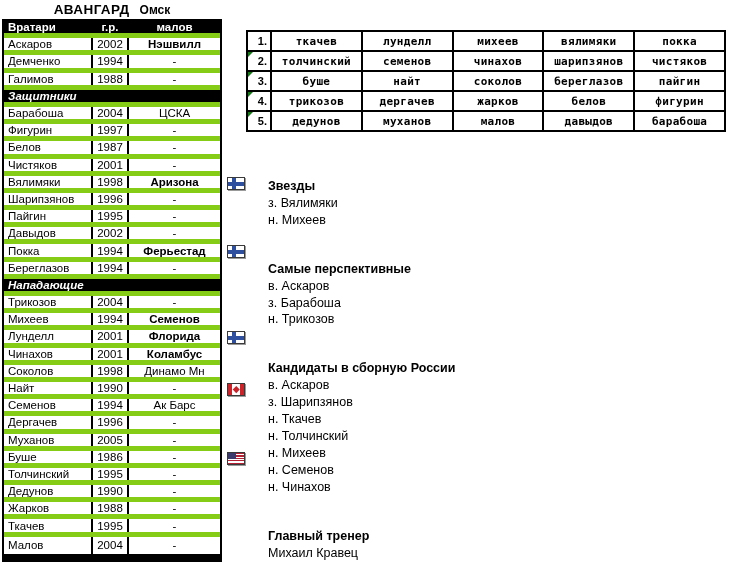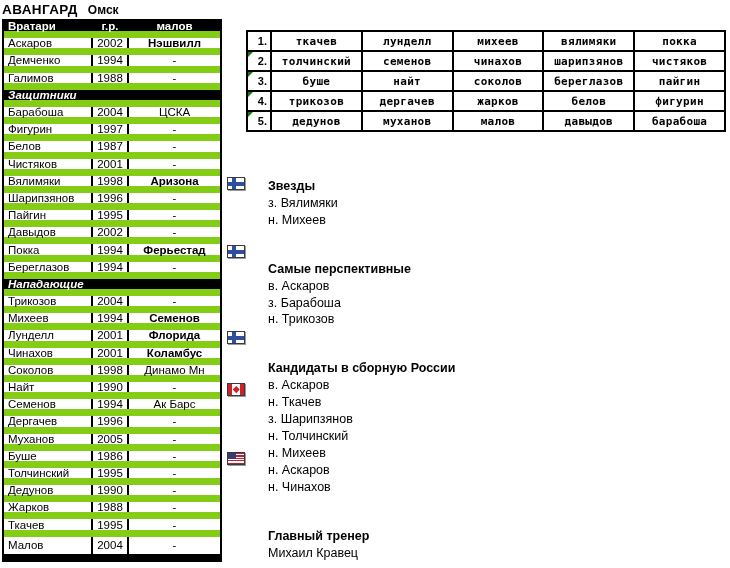--- a/index.html
+++ b/index.html
@@ -1,29 +1,29 @@
 <!DOCTYPE html>
 <html><head>
 <meta charset="utf-8">
 <style>
   html,body{margin:0;padding:0;background:#fff;}
   .stage{position:relative;width:730px;height:568px;background:#ffffff;overflow:hidden;
          font-family:"Liberation Sans",sans-serif;color:#000;}
 
   
   .title-row{position:absolute;left:2px;top:1px;width:220px;height:17px;
-             display:flex;align-items:center;gap:10px;}
+             display:flex;justify-content:center;align-items:center;gap:10px;}
   .title-team{font-size:13.5px;font-weight:bold;letter-spacing:.4px;}
   .title-city{font-size:12px;font-weight:bold;}
 
   
   .roster{position:absolute;left:2px;top:19px;width:220px;border:2px solid #000;
           box-sizing:border-box;background:#fff;}
   .r-row{position:relative;display:flex;align-items:center;height:17.2px;
-         border-bottom:7px solid #84cc16;box-sizing:border-box;font-size:11.5px;}
+         border-bottom:5px solid #84cc16;box-sizing:border-box;font-size:11.5px;}
   .r-row:last-of-type{border-bottom:none;}
   .c{box-sizing:border-box;height:100%;display:flex;align-items:center;}
   .c-name{width:89px;padding-left:4px;border-right:2px solid #000;}
   .c-year{width:36px;justify-content:center;border-right:2px solid #000;}
   .c-club{flex:1;justify-content:center;}
   .bold{font-weight:bold;}
   .row-header,.row-section{background:#000;color:#fff;font-weight:bold;}
   .row-header .c-name,.row-header .c-year,
   .row-section .c-name{border-right-color:#000;}
   .row-section .c-name{width:100%;border-right:none;font-style:italic;}
@@ -317,25 +317,25 @@
     <div class="note-block">
       <div class="note-title">Самые перспективные</div>
       <div class="note-item">в. Аскаров</div>
       <div class="note-item">з. Барабоша</div>
       <div class="note-item">н. Трикозов</div>
     </div>
 
     <div class="note-block">
       <div class="note-title">Кандидаты в сборную России</div>
       <div class="note-item">в. Аскаров</div>
+      <div class="note-item">з. Шарипзянов</div>
       <div class="note-item">н. Ткачев</div>
-      <div class="note-item">з. Шарипзянов</div>
       <div class="note-item">н. Толчинский</div>
       <div class="note-item">н. Михеев</div>
-      <div class="note-item">н. Аскаров</div>
+      <div class="note-item">н. Семенов</div>
       <div class="note-item">н. Чинахов</div>
     </div>
 
     <div class="note-block">
       <div class="note-title">Главный тренер</div>
       <div class="note-item">Михаил Кравец</div>
     </div>
 
   </div>
 </div>

